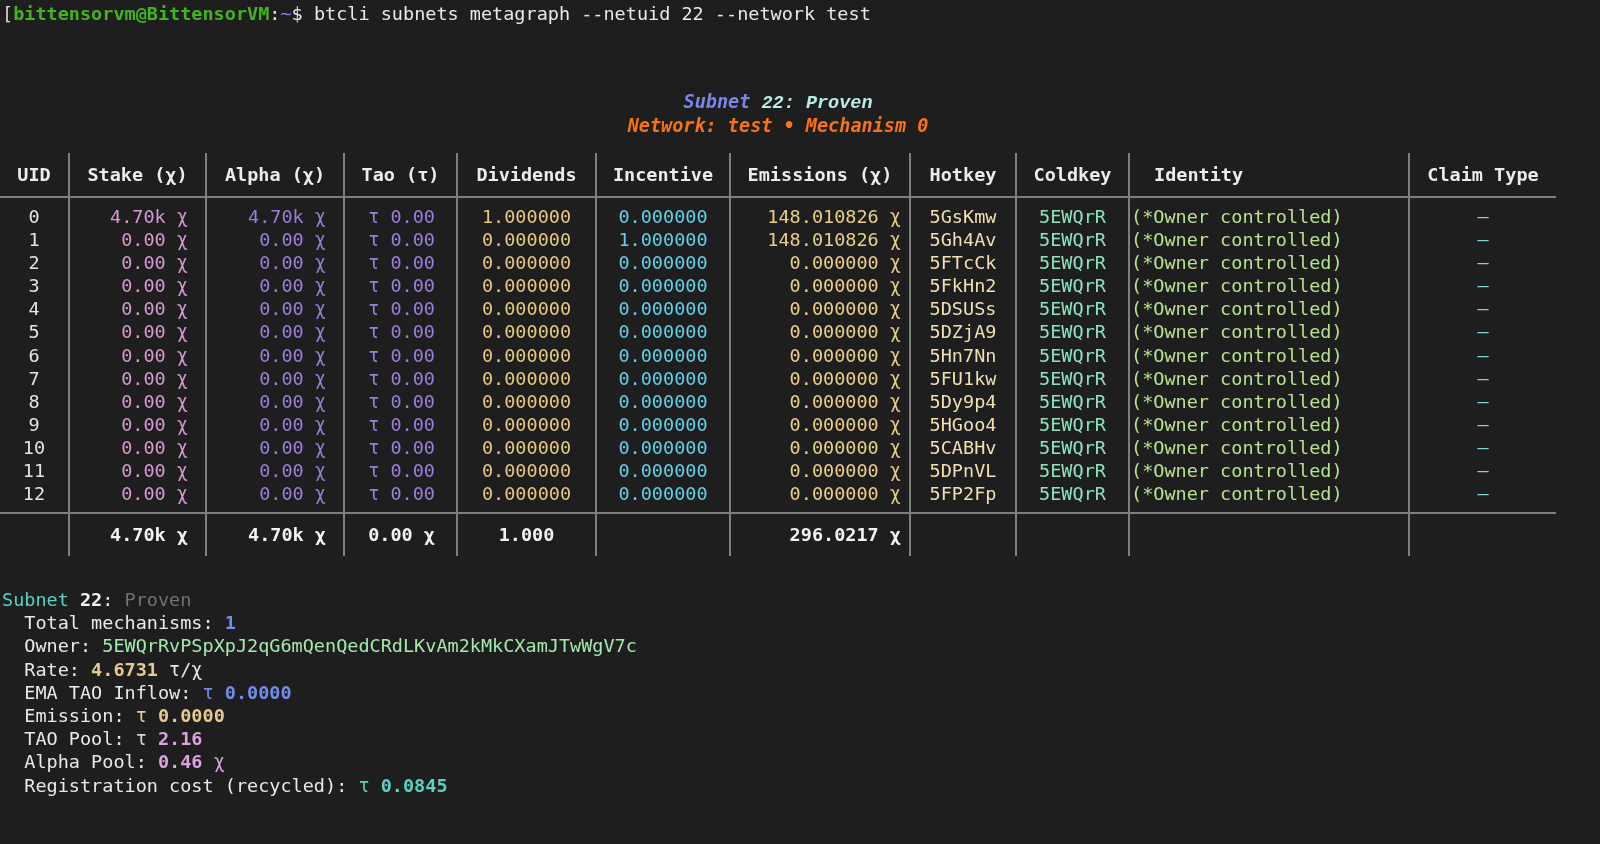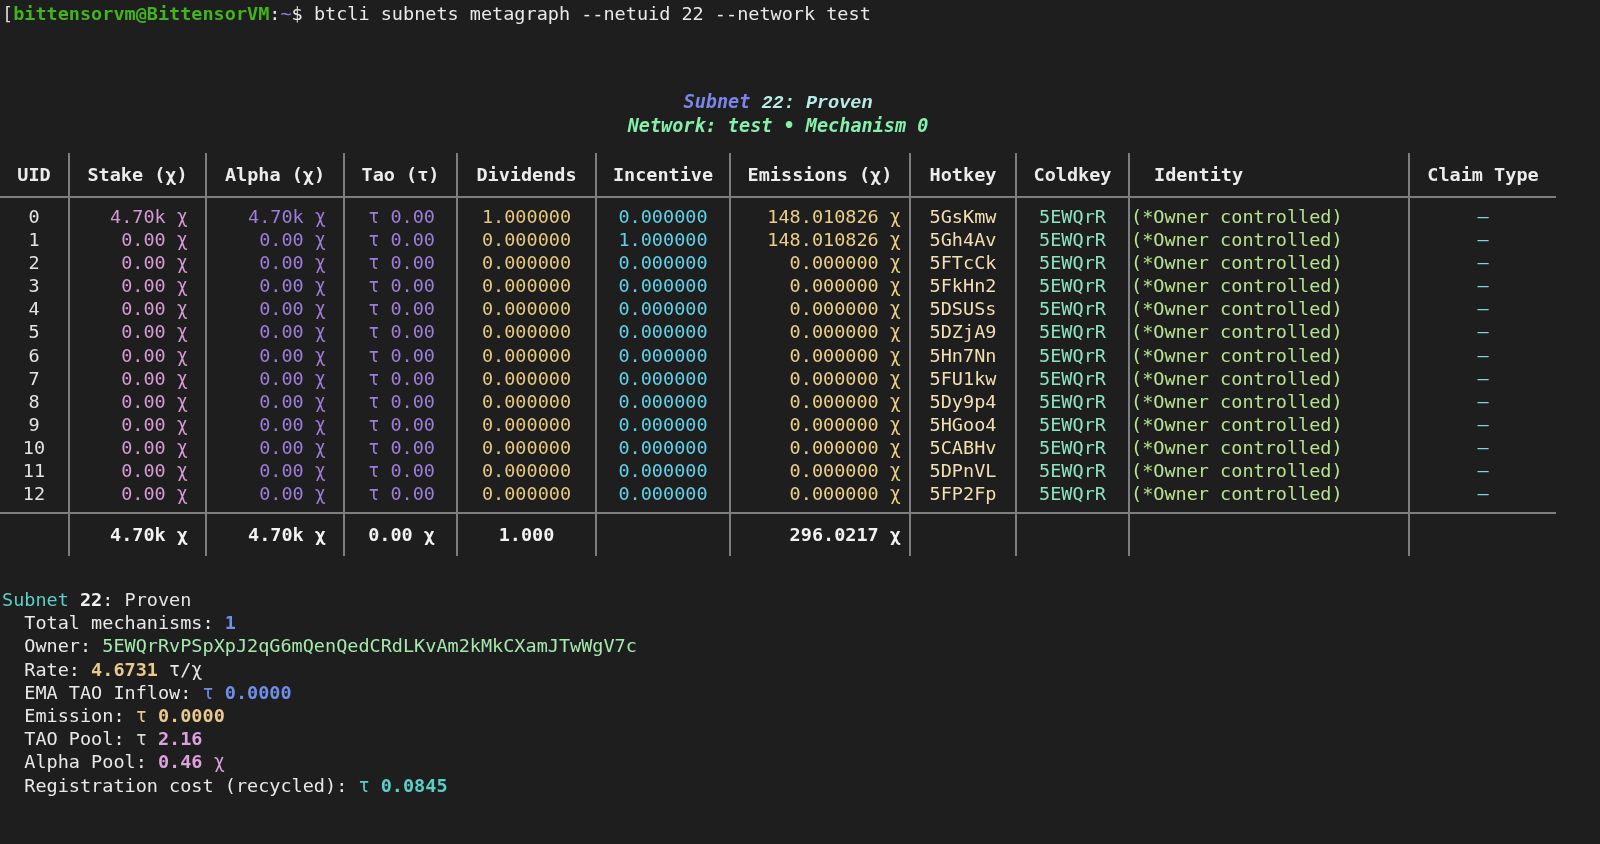--- a/index.html
+++ b/index.html
@@ -55,21 +55,21 @@
 
   
   .prompt2{top:836px;left:2px;white-space:pre;}
 </style>
 </head>
 <body>
 
 <div class="abs prompt"><span style="color: rgb(216, 216, 216);">[</span><span style="color: rgb(66, 180, 30); font-weight: 700;">bittensorvm@BittensorVM</span><span style="color: rgb(233, 233, 233);">:</span><span style="color: rgb(141, 125, 226);">~</span><span style="color: rgb(233, 233, 233);">$ </span><span style="color: rgb(233, 233, 233);">btcli subnets metagraph --netuid 22 --network test</span></div>
 
 <div class="abs title-line title1"><span style="color: rgb(122, 134, 233);">Subnet </span><span style="color: rgb(185, 236, 231); font-family: Liberation Mono, monospace;">22: Proven</span></div>
-<div class="abs title-line title2"><span style="color: #86efac; text-align: center;">Network: test • Mechanism 0</span></div>
+<div class="abs title-line title2"><span style="color: #f97316; text-align: center;">Network: test • Mechanism 0</span></div>
 
 <div class="abs metagraph">
   <div class="mg mg-header" id="mg-header">
       <div class="c-uid">UID</div>
       <div class="c-stake">Stake (χ)</div>
       <div class="c-alpha">Alpha (χ)</div>
       <div class="c-tao">Tao (τ)</div>
       <div class="c-div">Dividends</div>
       <div class="c-inc">Incentive</div>
       <div class="c-emis">Emissions (χ)</div>
@@ -232,21 +232,21 @@
       <div class="c-inc"></div>
       <div class="c-emis">296.0217 χ</div>
       <div class="c-hot"></div>
       <div class="c-cold"></div>
       <div class="c-id"></div>
       <div class="c-claim"></div>
     </div>
 </div>
 
 <div class="abs info" id="info-block">
-    <div><span style="color: rgb(91, 209, 197);">Subnet </span><span style="color: rgb(242, 242, 242); font-weight: 700;">22</span><span style="color: rgb(233, 233, 233);">: </span><span style="color: #e5e5e5;">Proven</span></div>
+    <div><span style="color: rgb(91, 209, 197);">Subnet </span><span style="color: rgb(242, 242, 242); font-weight: 700;">22</span><span style="color: rgb(233, 233, 233);">: </span><span style="color: #737373;">Proven</span></div>
     <div><span style="color: rgb(233, 233, 233);">  Total mechanisms: </span><span style="color: rgb(111, 143, 233); font-weight: 700;">1</span></div>
     <div><span style="color: rgb(233, 233, 233);">  Owner: </span><span style="color: rgb(165, 233, 174);">5EWQrRvPSpXpJ2qG6mQenQedCRdLKvAm2kMkCXamJTwWgV7c</span></div>
     <div><span style="color: rgb(233, 233, 233);">  Rate: </span><span style="color: rgb(233, 202, 141); font-weight: 700;">4.6731</span><span style="color: rgb(233, 233, 233);"> τ/χ</span></div>
     <div><span style="color: rgb(233, 233, 233);">  EMA TAO Inflow: </span><span style="color: rgb(111, 143, 233);">τ </span><span style="color: rgb(111, 143, 233); font-weight: 700;">0.0000</span></div>
     <div><span style="color: rgb(233, 233, 233);">  Emission: </span><span style="color: rgb(233, 202, 141);">τ </span><span style="color: rgb(233, 202, 141); font-weight: 700;">0.0000</span></div>
     <div><span style="color: rgb(233, 233, 233);">  TAO Pool: </span><span style="color: rgb(216, 216, 216);">τ </span><span style="color: rgb(220, 161, 222); font-weight: 700;">2.16</span></div>
     <div><span style="color: rgb(233, 233, 233);">  Alpha Pool: </span><span style="color: rgb(220, 161, 222); font-weight: 700;">0.46</span><span style="color: rgb(220, 161, 222);"> χ</span></div>
     <div><span style="color: rgb(233, 233, 233);">  Registration cost (recycled): </span><span style="color: rgb(91, 209, 197);">τ </span><span style="color: rgb(91, 209, 197); font-weight: 700;">0.0845</span></div>
   </div>
 

